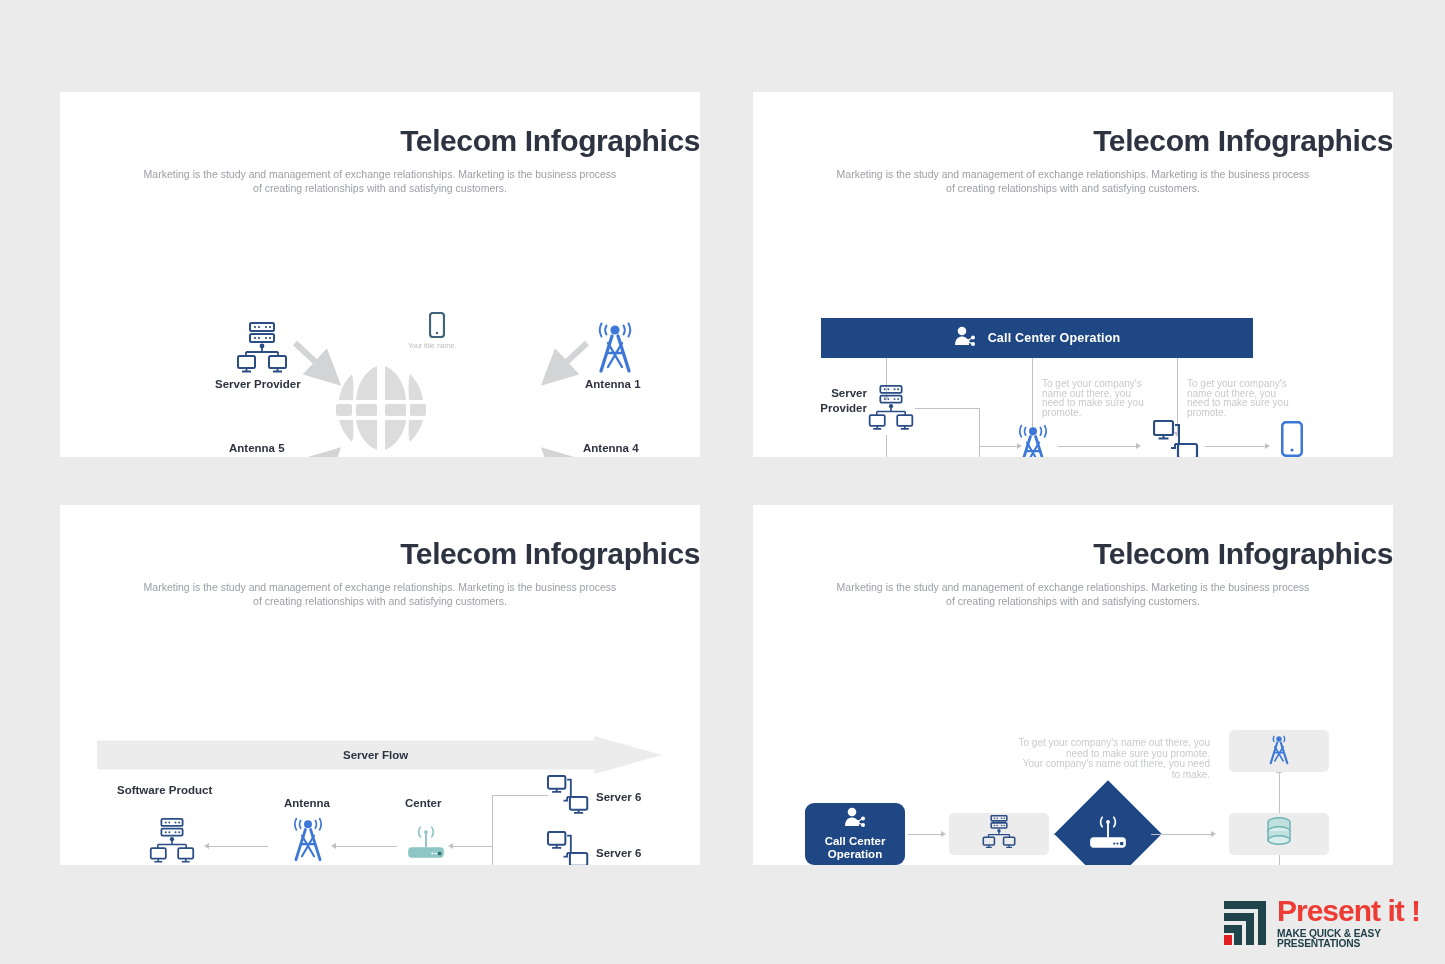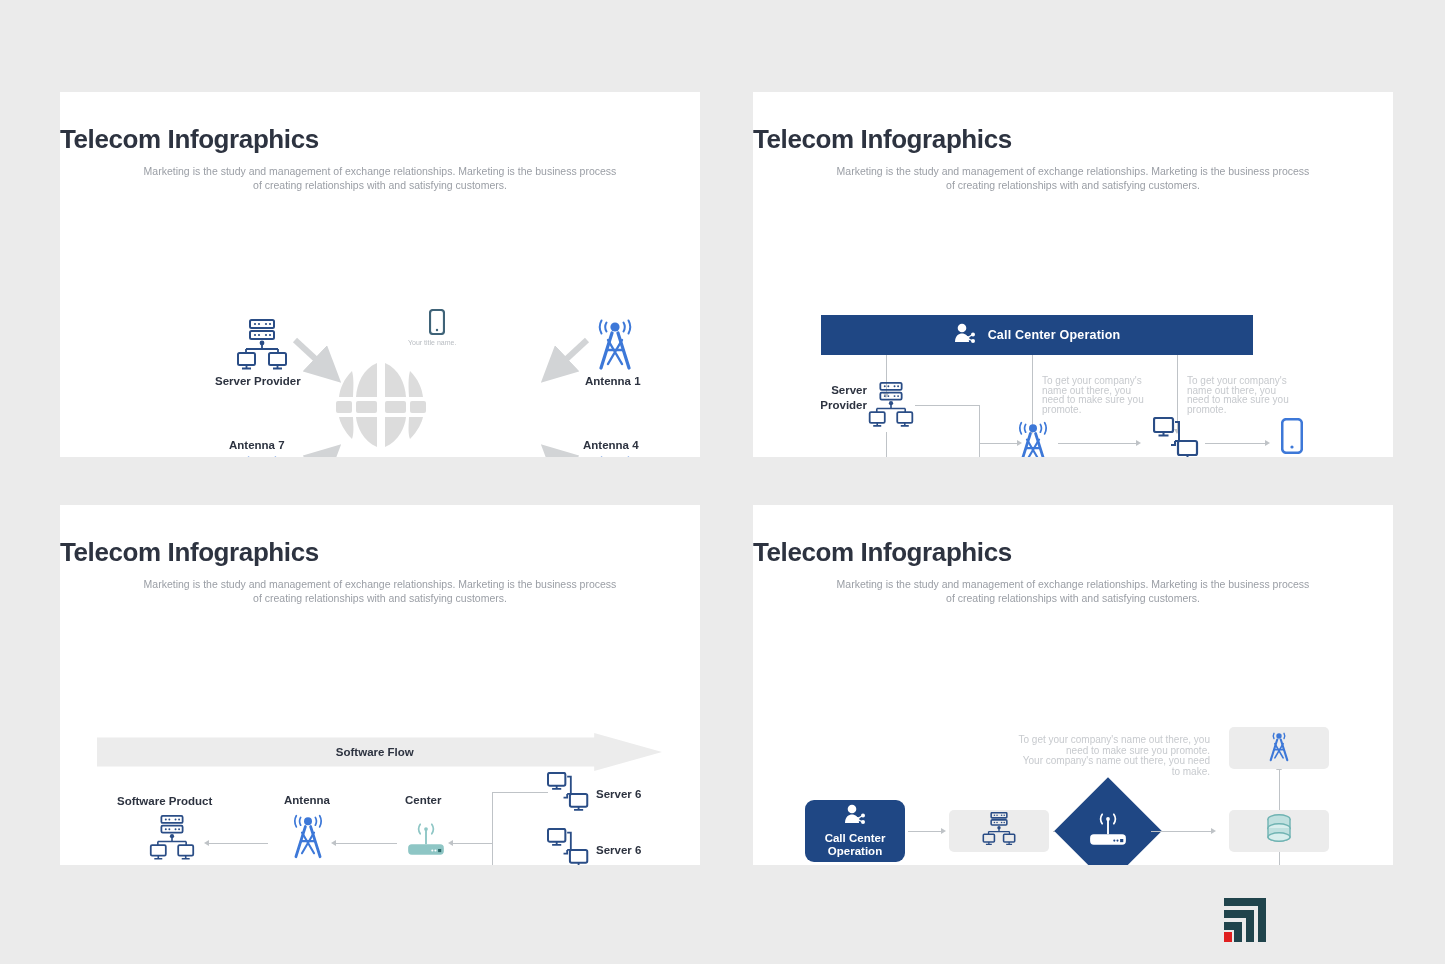--- a/index.html
+++ b/index.html
@@ -15,22 +15,22 @@
     position: absolute;
     background: #ffffff;
     overflow: hidden;
   }
   #slide1 { left: 60px;  top: 92px;  width: 640px; height: 365px; }
   #slide2 { left: 753px; top: 92px;  width: 640px; height: 365px; }
   #slide3 { left: 60px;  top: 505px; width: 640px; height: 360px; }
   #slide4 { left: 753px; top: 505px; width: 640px; height: 360px; }
 
   .s-title {
-    text-align: left;
-    font-size: 26px;
+    text-align: right;
+    font-size: 30px;
     font-weight: 800;
     color: #2d3340;
     letter-spacing: -0.4px;
     margin-top: 32px;
   }
   .s-sub {
     text-align: center;
     font-size: 10.5px;
     line-height: 14px;
     color: #9a9ea5;
@@ -255,21 +255,21 @@
           <circle cx="22" cy="9" r="4.6" fill="#3d78d8"></circle>
           <path d="M13.5 4.5 A9 9 0 0 0 13.5 13.5 M30.5 4.5 A9 9 0 0 1 30.5 13.5" stroke="#3d78d8" stroke-width="2" fill="none" stroke-linecap="round"></path>
           <path d="M8.5 2.5 A13.5 13.5 0 0 0 8.5 15.5 M35.5 2.5 A13.5 13.5 0 0 1 35.5 15.5" stroke="#3d78d8" stroke-width="2" fill="none" stroke-linecap="round"></path>
           <path d="M19 15 L8 50 M25 15 L36 50" stroke="#3d78d8" stroke-width="3.2" fill="none" stroke-linecap="round"></path>
           <path d="M14 32 L30 32" stroke="#3d78d8" stroke-width="2.6" stroke-linecap="round"></path>
           <path d="M15 22 L29 46 M29 22 L15 46" stroke="#3d78d8" stroke-width="2.4" fill="none" stroke-linecap="round"></path>
         </svg>
       </div>
       <div class="lbl" style="left:525px;top:183px;">Antenna 1</div>
 
-      <div class="lbl" style="left:169px;top:247px;">Antenna 7</div>
+      <div class="lbl" style="left:169px;top:247px;">Antenna 5</div>
       <div style="position:absolute;left:180px;top:263px;">
         <svg width="44" height="52" viewBox="0 0 44 52">
           <circle cx="22" cy="9" r="4.6" fill="#3d78d8"></circle>
           <path d="M13.5 4.5 A9 9 0 0 0 13.5 13.5 M30.5 4.5 A9 9 0 0 1 30.5 13.5" stroke="#3d78d8" stroke-width="2" fill="none" stroke-linecap="round"></path>
           <path d="M8.5 2.5 A13.5 13.5 0 0 0 8.5 15.5 M35.5 2.5 A13.5 13.5 0 0 1 35.5 15.5" stroke="#3d78d8" stroke-width="2" fill="none" stroke-linecap="round"></path>
           <path d="M19 15 L8 50 M25 15 L36 50" stroke="#3d78d8" stroke-width="3.2" fill="none" stroke-linecap="round"></path>
           <path d="M14 32 L30 32" stroke="#3d78d8" stroke-width="2.6" stroke-linecap="round"></path>
           <path d="M15 22 L29 46 M29 22 L15 46" stroke="#3d78d8" stroke-width="2.4" fill="none" stroke-linecap="round"></path>
         </svg>
       </div>
@@ -401,24 +401,24 @@
     </div>
   </div>
 
   <div class="slide" id="slide3">
     <div class="s-title">Telecom Infographics</div>
     <div class="s-sub">Marketing is the study and management of exchange relationships. Marketing is the business process of creating relationships with and satisfying customers.</div>
 
     <div class="area">
 
       <div class="flowbar flowbar-r" style="left:37px;top:128px;width:565px;height:38px;">
-        <span class="flowbar-label">Software Flow</span>
-      </div>
-
-      <div class="lbl" style="left:57px;top:190px;">Software Product</div>
+        <span class="flowbar-label">Server Flow</span>
+      </div>
+
+      <div class="lbl" style="left:57px;top:176px;">Software Product</div>
       <div style="position:absolute;left:88px;top:210px;">
         <svg width="48" height="46" viewBox="0 0 54 52">
           <rect x="15" y="1" width="24" height="8" rx="1.5" fill="none" stroke="#2a4d86" stroke-width="2"></rect>
           <circle cx="20" cy="5" r="1.1" fill="#2a4d86"></circle>
             <circle cx="24" cy="5" r="1.1" fill="#2a4d86"></circle>
           <circle cx="31" cy="5" r="1.1" fill="#2a4d86"></circle>
             <circle cx="35" cy="5" r="1.1" fill="#2a4d86"></circle>
           <rect x="15" y="12" width="24" height="8" rx="1.5" fill="none" stroke="#2a4d86" stroke-width="2"></rect>
           <circle cx="20" cy="16" r="1.1" fill="#2a4d86"></circle>
             <circle cx="24" cy="16" r="1.1" fill="#2a4d86"></circle>
@@ -601,15 +601,19 @@
 
   <div class="logo">
     <span class="logo-mark">
       <svg width="46" height="48" viewBox="0 0 46 48">
         <path d="M2 2 L44 2 L44 46 L36 46 L36 10 L2 10 Z" fill="#20444c"></path>
         <path d="M2 14 L32 14 L32 46 L24 46 L24 22 L2 22 Z" fill="#20444c"></path>
         <path d="M2 26 L20 26 L20 46 L12 46 L12 34 L2 34 Z" fill="#20444c"></path>
         <rect x="2" y="36" width="8" height="10" fill="#e02020"></rect>
       </svg>
     </span>
+    <span class="logo-words">
+      <span class="logo-title">Present it !</span>
+      <span class="logo-tag">MAKE QUICK &amp; EASY PRESENTATIONS</span>
+    </span>
   </div>
 
 </div>
 
 </body></html>

